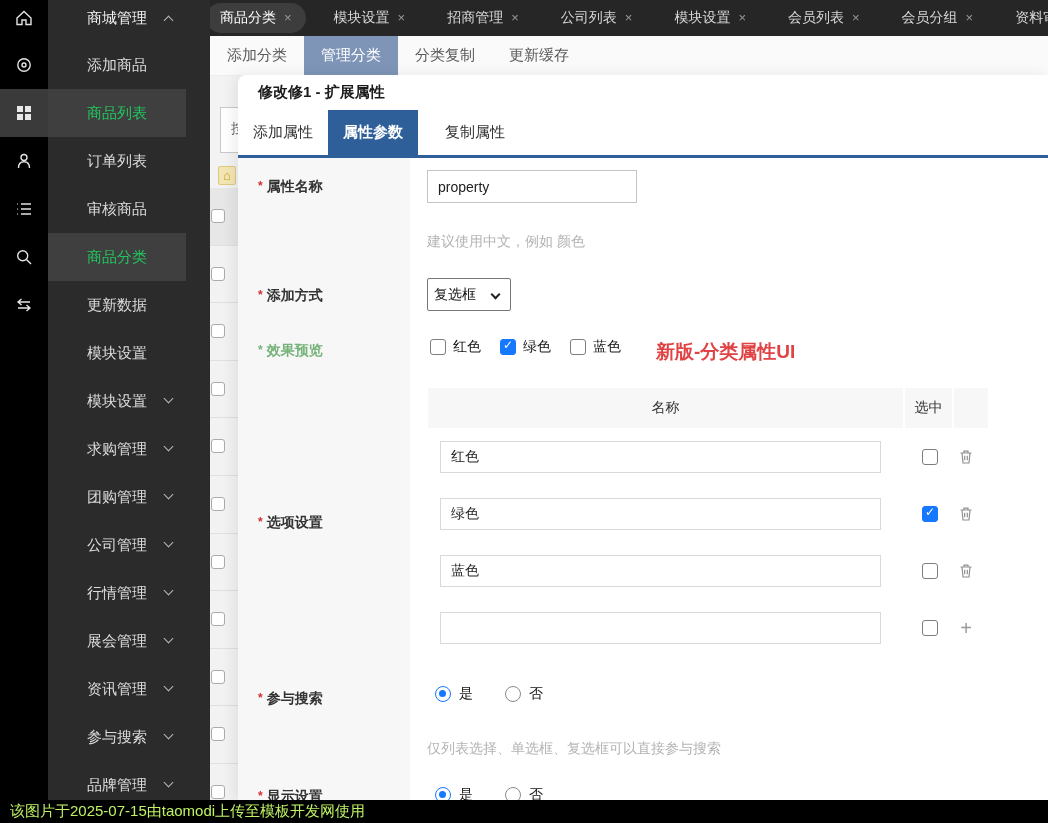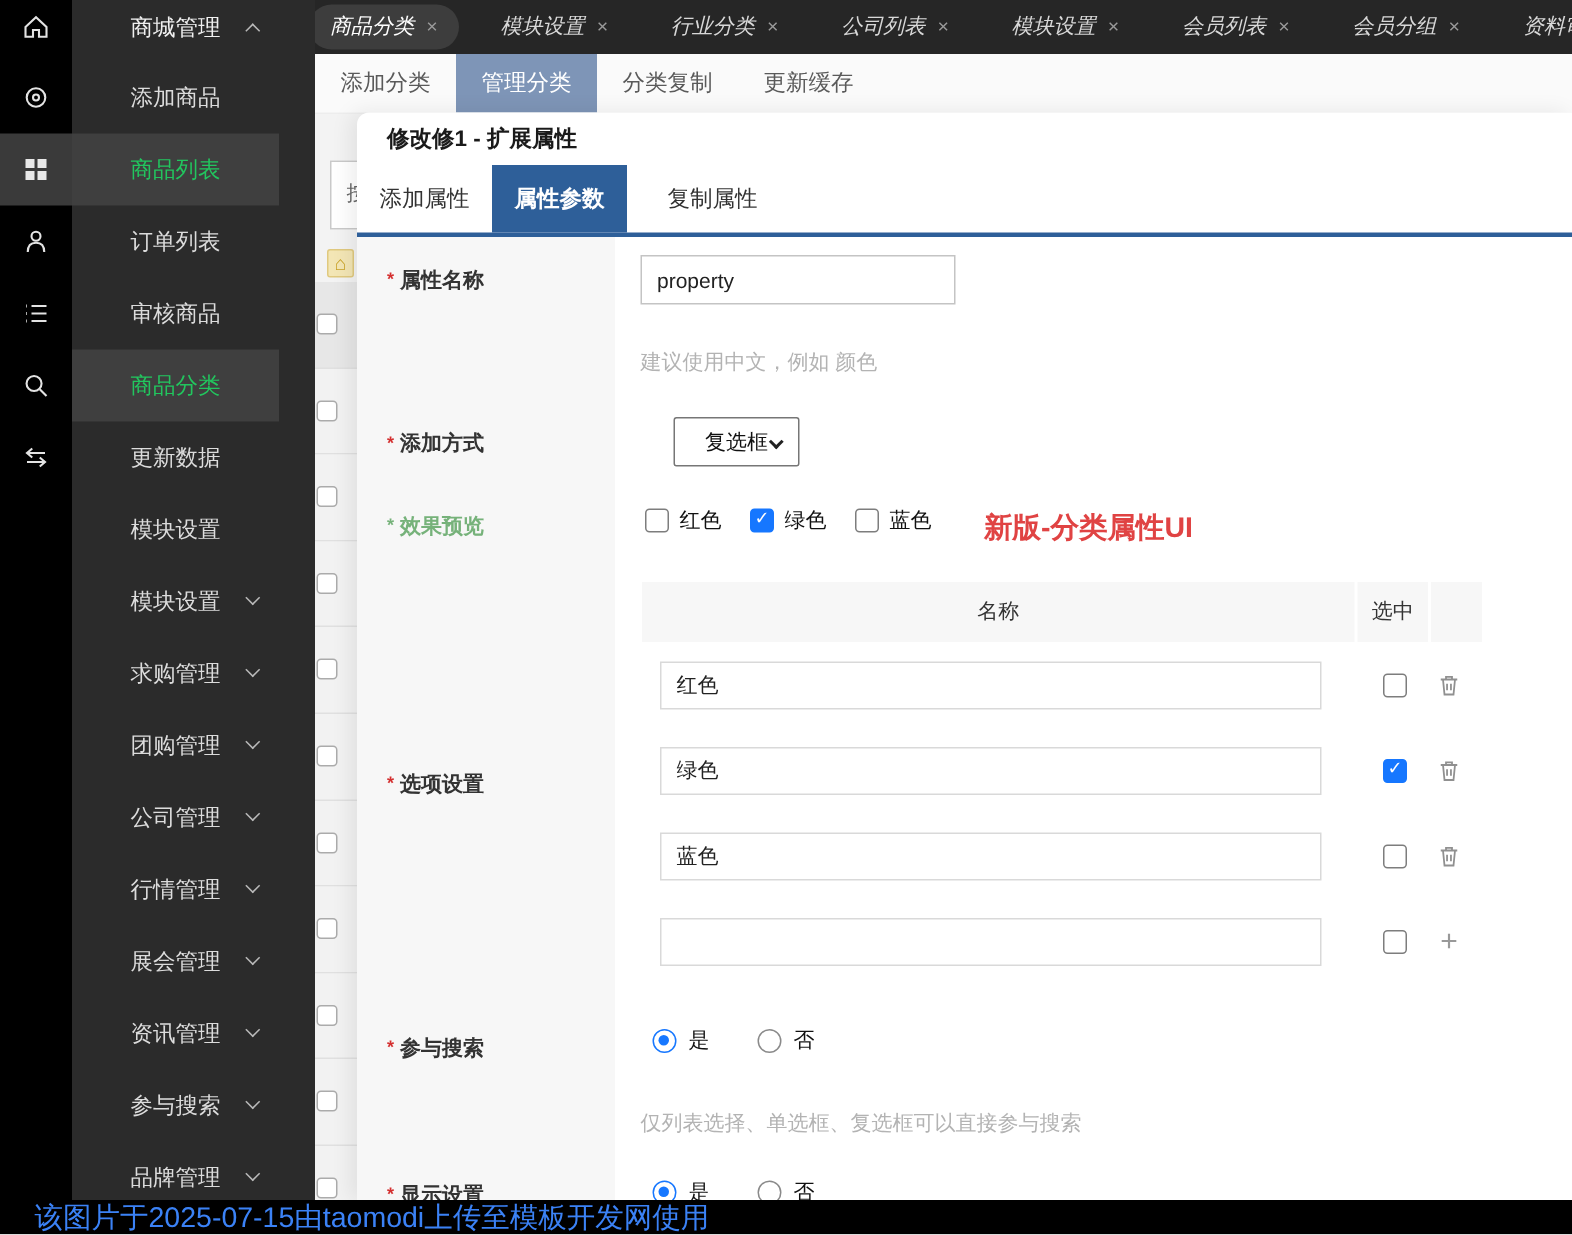--- a/index.html
+++ b/index.html
@@ -24,21 +24,21 @@
   .chev.up { transform:rotate(-135deg); position:absolute; right:14px; top:17px; }
   .chev.down { transform:rotate(45deg); position:absolute; right:14px; top:18px; }
 
   
   .vscroll { position:absolute; left:186px; top:0; width:10px; height:800px; background:#f1f1f1; z-index:5; }
   .vthumb { position:absolute; left:1px; top:36px; width:8px; height:104px; background:#b9b9b9; border-radius:4px; }
 
   
   .topbar { position:absolute; left:196px; top:0; right:0; height:36px; background:#262626; z-index:4;
             display:flex; align-items:center; gap:14px; padding-left:10px; }
-  .ttab { color:#d8d8d8; font-size:14px; padding:6px 14px; border-radius:16px; cursor:pointer; white-space:nowrap;font-style:italic; }
+  .ttab { color:#d8d8d8; font-size:14px; padding:6px 14px; border-radius:16px; cursor:pointer; white-space:nowrap; }
   .ttab.active { background:#3d3d3d; color:#fff; }
   .ttab .x { color:#9a9a9a; margin-left:8px; font-size:13px; }
 
   
   .page-tabs { position:absolute; left:196px; top:36px; right:0; height:40px; background:#fafafa; z-index:1;
                display:flex; align-items:stretch; padding-left:14px; border-bottom:1px solid #ededed; }
   .ptab { font-size:15px; color:#5a5a5a; padding:0 17px; display:flex; align-items:center; cursor:pointer; }
   .ptab.active { background:#7e95b7; color:#fff; }
   .blue-line { position:absolute; left:196px; top:86px; right:0; height:3px; background:#2e5f99; z-index:1; }
 
@@ -73,21 +73,21 @@
   .label-col { position:absolute; left:0; top:83px; bottom:0; width:172px; background:#f7f7f7; }
 
   .f-label { position:absolute; left:20px; font-size:14px; color:#333; white-space:nowrap;font-weight:bold; }
   .req { color:#d43030; font-size:12px; margin-right:4px; vertical-align:1px; }
   .f-label.green, .f-label.green .req { color:#76b27a; }
   .hint { position:absolute; font-size:14px; color:#b3b3b3; white-space:nowrap; }
 
   .txt-input { position:absolute; border:1px solid #c4c4c4; background:#fff; font-size:14px; color:#222;
                font-family:"Liberation Sans",sans-serif; padding:0 10px; outline:none; }
   .sel { position:absolute; left:189px; top:203px; width:84px; height:33px; border:1px solid #767676; border-radius:2px;
-         background:#fff; font-size:14px; color:#111; display:flex; align-items:center; padding-left:20px; cursor:pointer;margin-left:22px; }
+         background:#fff; font-size:14px; color:#111; display:flex; align-items:center; padding-left:6px; cursor:pointer; }
   .sel .chev2 { position:absolute; right:11px; top:12px; width:7px; height:7px; border-right:2px solid #222; border-bottom:2px solid #222; transform:rotate(45deg); }
 
   .preview-row { position:absolute; left:192px; top:263px; display:flex; align-items:center; gap:7px; }
   .preview-row .opt-label { font-size:14px; color:#111; margin-right:12px; }
   .annot { position:absolute; left:418px; top:264px; width:200px; font-size:19px; font-weight:bold; color:#e04343; }
 
   .tbl-head { position:absolute; left:190px; top:313px; height:40px; display:flex; gap:2px; }
   .th { background:#f7f7f7; display:flex; align-items:center; justify-content:center; font-size:14px; color:#333; height:40px; }
   .opt-row { position:absolute; left:190px; height:32px; width:560px; }
   .opt-row .txt-input { left:12px; top:0; width:441px; height:32px; border-color:#d9d9d9; }
@@ -96,22 +96,22 @@
   .act svg { stroke:#909090; fill:none; stroke-width:1.2; }
   .plus { font-size:20px; color:#999; line-height:20px; text-align:center; }
 
   .radio-row { position:absolute; left:197px; top:610px; display:flex; align-items:center; gap:8px; }
   .radio-row .opt-label { font-size:14px; color:#111; margin-right:24px; }
   .partial-row { position:absolute; left:0; top:711px; width:100%; height:30px; }
   .partial-row .radio-row2 { position:absolute; left:197px; top:0; display:flex; gap:8px; align-items:center; }
   .partial-row .opt-label { font-size:14px; color:#111; margin-right:24px; }
 
   
-  .watermark { position:absolute; left:0; bottom:0; width:100%; height:23px; background:#000; color:#3b82f6;
-               font-size:19px; display:flex; align-items:center; padding-left:23px; z-index:20; }
+  .watermark { position:absolute; left:0; bottom:0; width:100%; height:23px; background:#000; color:#bef264;
+               font-size:15px; display:flex; align-items:center; padding-left:10px; z-index:20; }
 </style>
 </head>
 <body>
 
 <div class="app">
 
   <div class="icon-rail">
     <div class="rail-cell" style="top:0;height:36px;">
       <svg width="20" height="20" viewBox="0 0 20 20">
           <path d="M3 10 L10 3.5 L17 10 V16.5 H12 V12 H8 V16.5 H3 Z"></path>
@@ -223,21 +223,21 @@
       </div>
   </div>
 
   <div class="vscroll">
       <div class="vthumb"></div>
     </div>
 
   <div class="topbar">
     <div class="ttab active"><span>商品分类</span><span class="x">×</span></div>
     <div class="ttab"><span>模块设置</span><span class="x">×</span></div>
-    <div class="ttab"><span>行业分类</span><span class="x">×</span></div>
+    <div class="ttab"><span>招商管理</span><span class="x">×</span></div>
     <div class="ttab"><span>公司列表</span><span class="x">×</span></div>
     <div class="ttab"><span>模块设置</span><span class="x">×</span></div>
     <div class="ttab"><span>会员列表</span><span class="x">×</span></div>
     <div class="ttab"><span>会员分组</span><span class="x">×</span></div>
     <div class="ttab"><span>资料审核</span></div>
   </div>
 
   <div class="page-tabs">
     <div class="ptab">添加分类</div>
     <div class="ptab active">管理分类</div>

